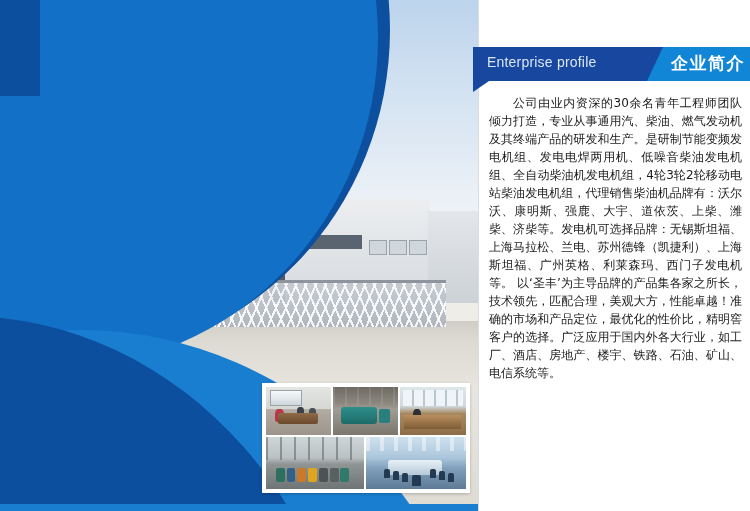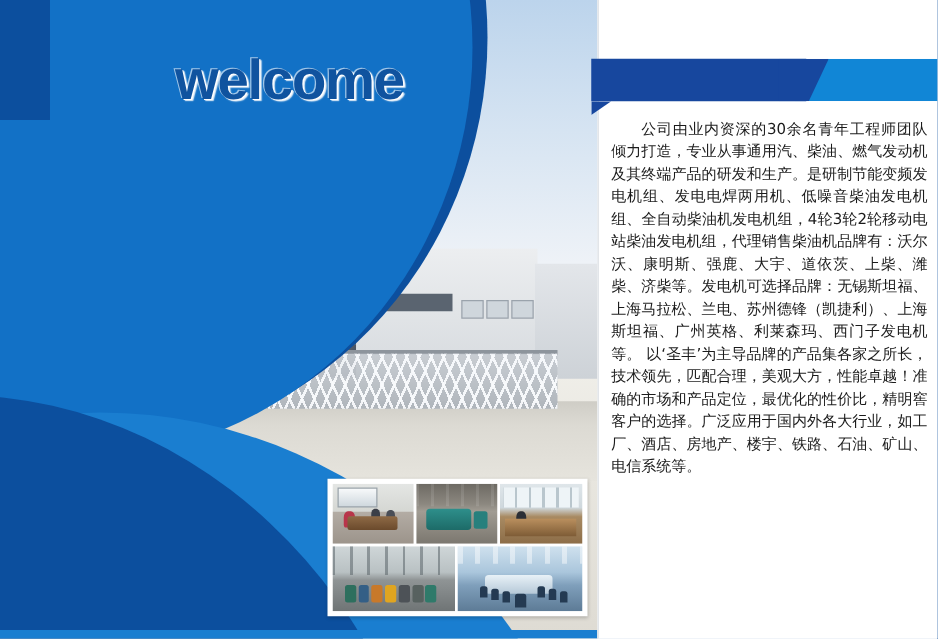--- a/index.html
+++ b/index.html
@@ -258,21 +258,20 @@
     </div>
 
     <div class="sweep-dark"></div>
     <div class="sweep-mid"></div>
     <div class="sweep-top-rect"></div>
 
     <div class="btm-mid"></div>
     <div class="btm-dark"></div>
     <div class="btm-strip"></div>
 
-    <div id="welcome">welcome</div>
 
     <div id="thumbs">
       <div class="tg t1">
         <div class="sc-office">
           <span class="fig" style="left:14%;top:46%;width:13%;height:26%;background:#b8354a"></span>
           <span class="fig" style="left:47%;top:42%;width:11%;height:22%;background:#3b3f48"></span>
           <span class="fig" style="left:66%;top:43%;width:11%;height:22%;background:#4a4e57"></span>
         </div>
       </div>
       <div class="tg t2">
@@ -310,20 +309,22 @@
     </div>
   </div>
 
   <div id="right-panel">
 
     <div id="ribbon">
       <div class="rib-dark"></div>
       <div class="rib-notch"></div>
       <div class="rib-light"></div>
       <div class="rib-wedge"></div>
+      <div id="rib-en">Enterprise profile</div>
+      <div id="rib-cn">企业简介</div>
     </div>
 
     <div id="copy">
       <p>公司由业内资深的30余名青年工程师团队倾力打造，专业从事通用汽、柴油、燃气发动机及其终端产品的研发和生产。是研制节能变频发电机组、发电电焊两用机、低噪音柴油发电机组、全自动柴油机发电机组，4轮3轮2轮移动电站柴油发电机组，代理销售柴油机品牌有：沃尔沃、康明斯、强鹿、大宇、道依茨、上柴、潍柴、济柴等。发电机可选择品牌：无锡斯坦福、上海马拉松、兰电、苏州德锋（凯捷利）、上海斯坦福、广州英格、利莱森玛、西门子发电机等。 以‘圣丰’为主导品牌的产品集各家之所长，技术领先，匹配合理，美观大方，性能卓越！准确的市场和产品定位，最优化的性价比，精明窖客户的选择。广泛应用于国内外各大行业，如工厂、酒店、房地产、楼宇、铁路、石油、矿山、电信系统等。</p>
     </div>
 
   </div>
 </div>
 
 </body></html>

